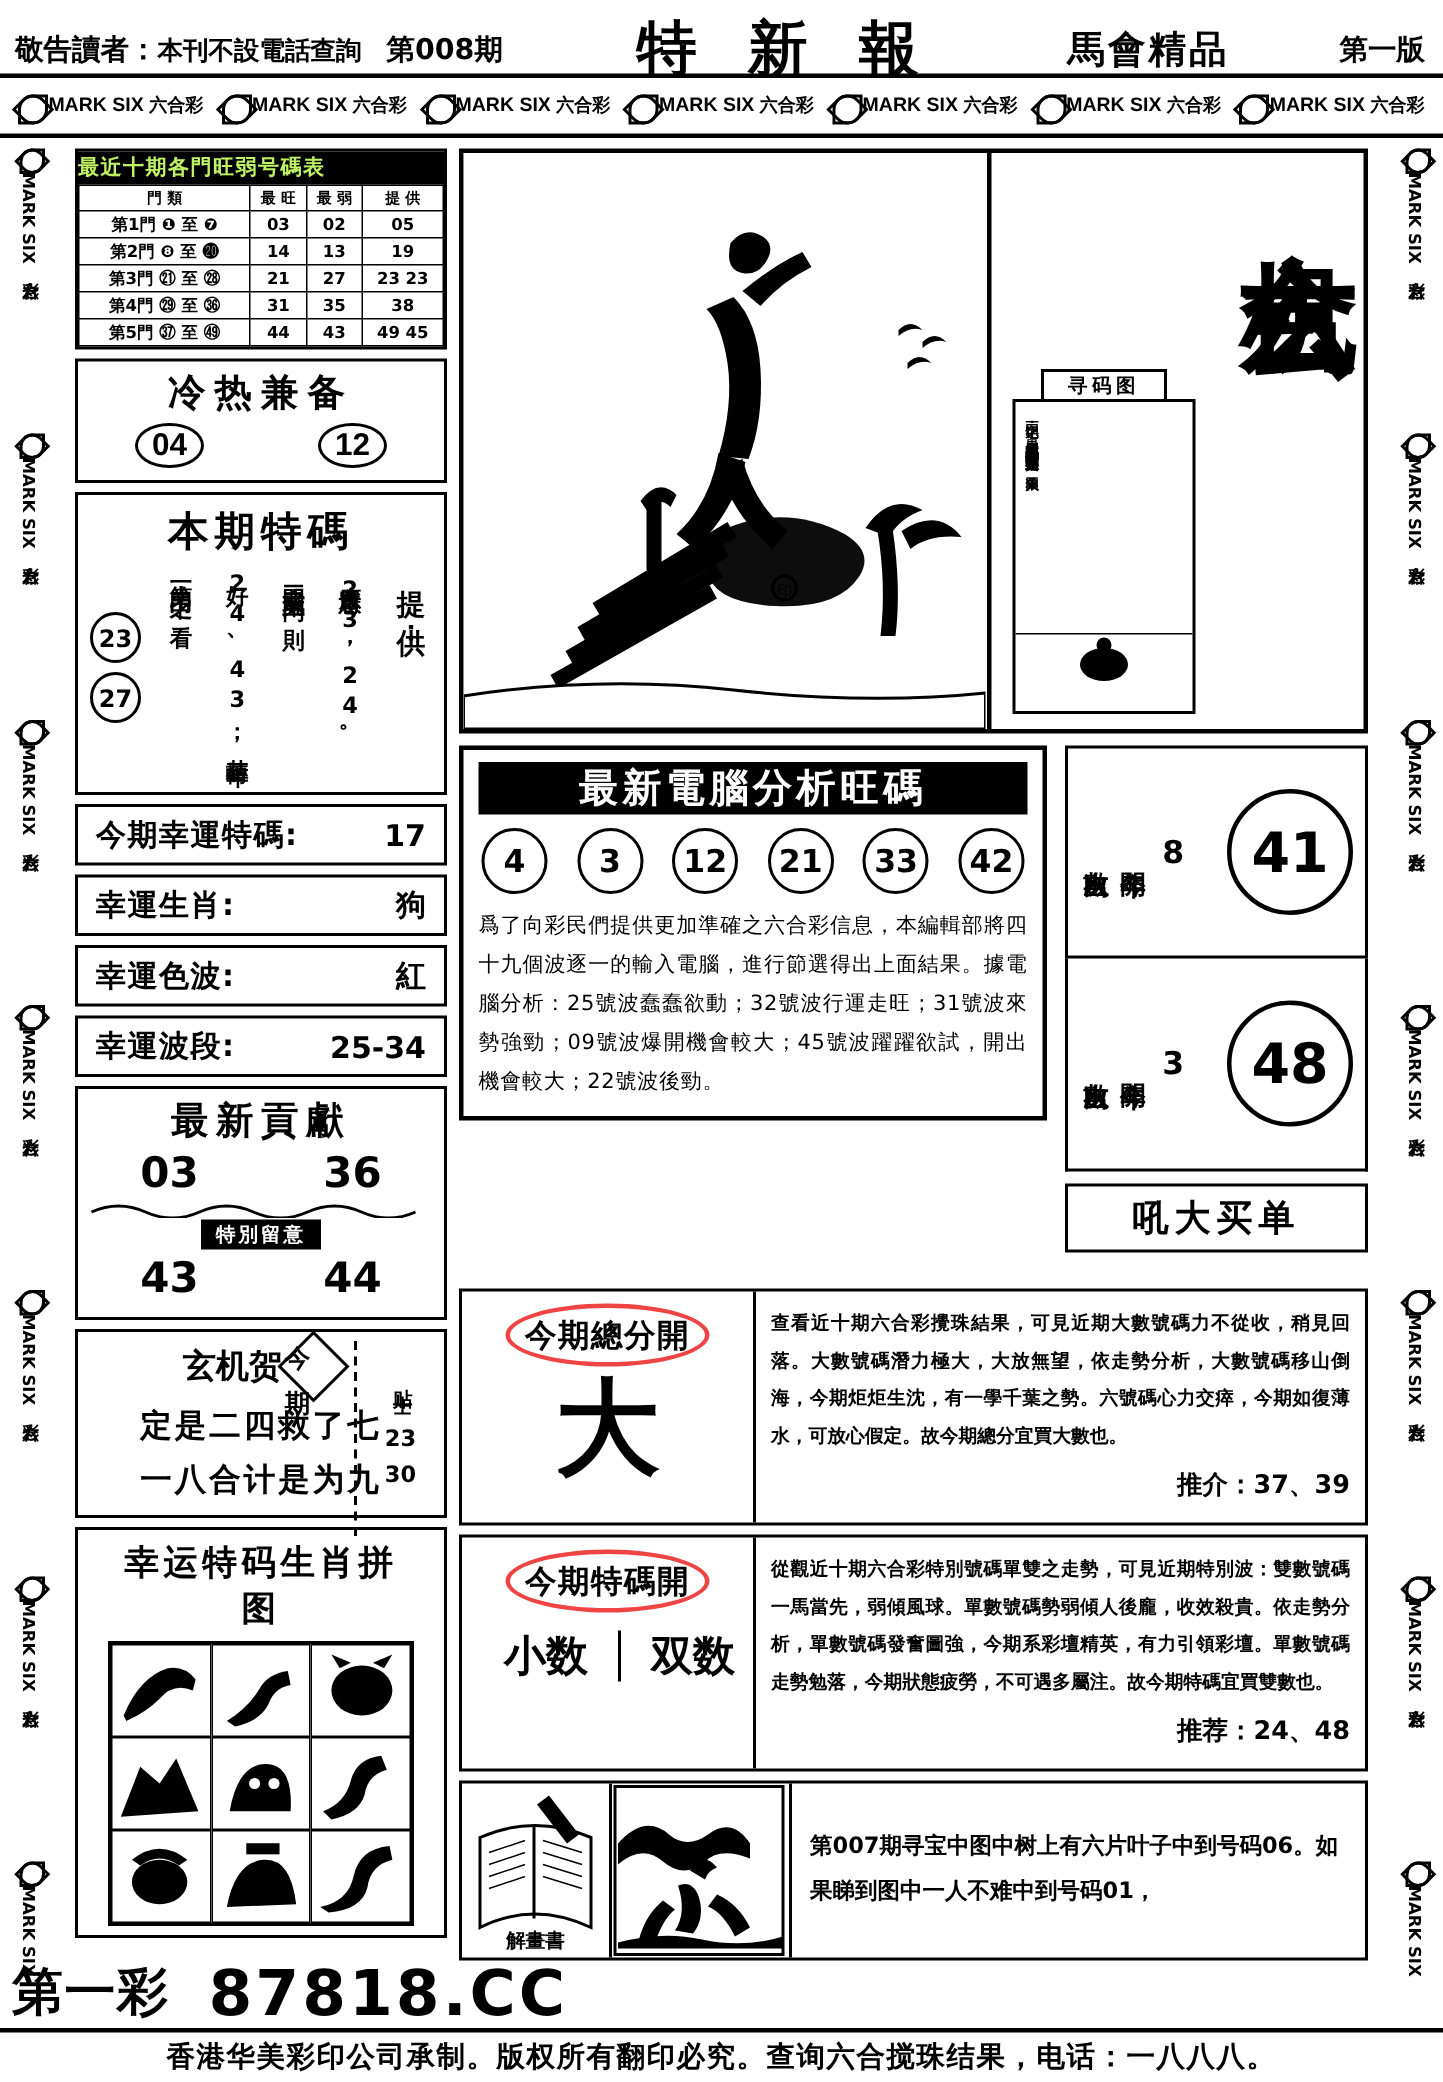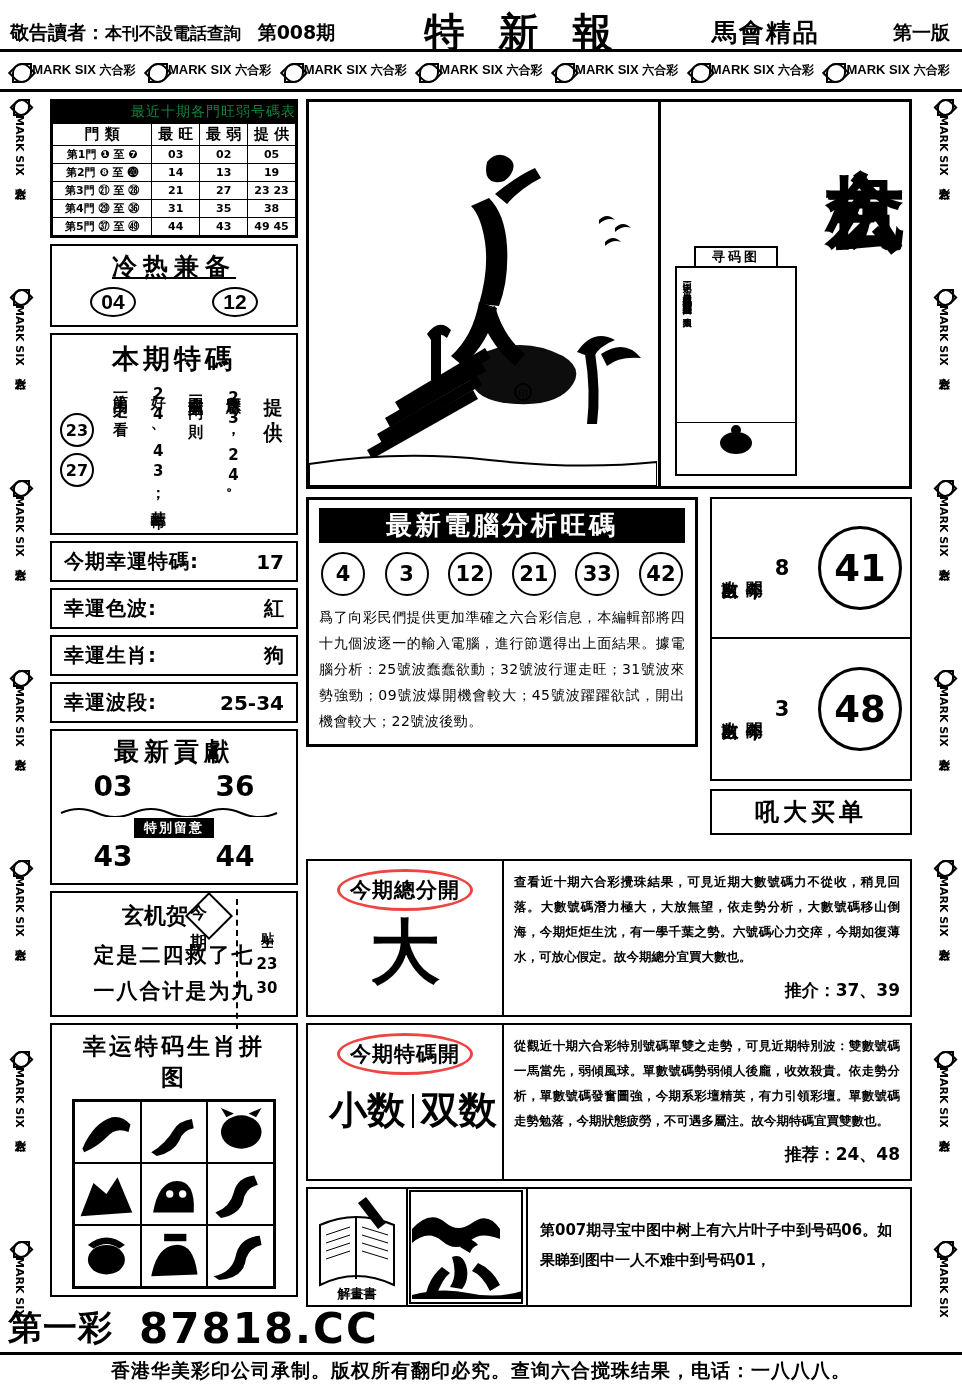--- a/index.html
+++ b/index.html
@@ -62,27 +62,27 @@
 
   
   .content { position:absolute; left:38px; top:95px; width:886px; height:1232px; }
 
   .col-left { position:absolute; left:12px; top:4px; width:248px; }
   .col-right { position:absolute; left:268px; top:4px; width:606px; }
 
   .box { border:2px solid #000; background:#fff; }
 
   
-  .tbl-title { background:#000; color:#15803d; text-align:right; font-size:14px; font-weight:normal; padding:2px 0; letter-spacing:1px;}
+  .tbl-title { background:#000; color:#bef264; text-align:left; font-size:14px; font-weight:bold; padding:2px 0; letter-spacing:1px;}
   table.mini { width:100%; border-collapse:collapse; font-size:11px; }
   table.mini th, table.mini td { border:1px solid #000; text-align:center; padding:1px 0; font-weight:bold;}
-  table.mini th { font-size:15px; }
+  table.mini th { font-size:10px; }
 
   .hotcold { margin-top:6px; text-align:center; padding:4px 0 8px; }
-  .hotcold .hd { font-size:25px; font-weight:bold; letter-spacing:6px; font-family:"DejaVu Serif",serif;text-decoration:underline;}
+  .hotcold .hd { font-size:25px; font-weight:bold; letter-spacing:6px; font-family:"DejaVu Serif",serif;}
   .hotcold .nums { display:flex; justify-content:space-around; margin-top:4px;}
   .ovalnum { display:inline-block; border:2px solid #000; border-radius:50%; padding:1px 9px;
              font-size:21px; font-weight:bold; font-family:"Liberation Sans",sans-serif;}
 
   .special { margin-top:6px; padding:6px 8px 10px; position:relative; min-height:190px;}
   .special .hd { text-align:center; font-size:27px; font-weight:bold; letter-spacing:4px; font-family:"DejaVu Serif",serif;}
   .special .vwrap { display:flex; flex-direction:row-reverse; justify-content:space-between; margin-top:6px; height:140px;}
   .vtext { writing-mode:vertical-rl; text-orientation:upright; font-size:15px; line-height:1.5; font-weight:bold;
            letter-spacing:2px; }
   .vtext.big { font-size:19px; }
@@ -151,21 +151,21 @@
   .buymai { position:absolute; left:404px; top:690px; width:202px; border:2px solid #000; text-align:center;
             padding:5px 0; font-size:24px; font-weight:bold; letter-spacing:4px;}
 
   
   .bm { position:absolute; left:0px; top:760px; width:606px; }
   .bmrow { display:flex; border:2px solid #000; margin-bottom:6px;}
   .bmrow .lft { width:196px; border-right:2px solid #000; text-align:center; padding:8px 4px 10px;}
   .ellipse { display:inline-block; border:3px solid #ef4444; border-radius:50%; padding:4px 10px;
              font-size:21px; font-weight:bold; letter-spacing:1px; }
   .hugechar { font-size:70px; font-weight:bold; font-family:"DejaVu Serif",serif; line-height:1.05; margin-top:4px;}
-  .twochar { font-size:38px; font-weight:bold; margin-top:10px; display:flex; justify-content:space-around;
+  .twochar { font-size:28px; font-weight:bold; margin-top:10px; display:flex; justify-content:space-around;
              align-items:center; gap:4px;margin-left:16px;}
   .twochar .divider { border-left:2px solid #000; height:34px;}
   .bmrow .rgt { flex:1; padding:8px 10px; font-size:12.5px; line-height:2.0; text-align:justify; font-weight:bold;}
   .bmrow .rgt .rec { text-align:right; font-size:17px; margin-top:4px;}
 
   .bottomrow { display:flex; border:2px solid #000; }
   .bottomrow .pic1 { width:100px; border-right:2px solid #000; position:relative; overflow:hidden;}
   .bottomrow .pic2 { width:120px; border-right:2px solid #000; position:relative; overflow:hidden;}
   .bottomrow .txtz { flex:1; padding:26px 12px; font-size:15px; line-height:2.0; font-weight:bold;}
   .caption { position:absolute; bottom:2px; left:0; right:0; text-align:center; font-size:13px; font-weight:bold;}
@@ -371,26 +371,26 @@
             <span class="ball">27</span>
           </div>
         </div>
       </div>
 
       <div class="rowline">
         <span class="lbl">今期幸運特碼:</span>
         <span class="val">17</span>
       </div>
       <div class="rowline">
+        <span class="lbl">幸運生肖:</span>
+        <span class="val">狗</span>
+      </div>
+      <div class="rowline">
         <span class="lbl">幸運色波:</span>
         <span class="val">紅</span>
-      </div>
-      <div class="rowline">
-        <span class="lbl">幸運生肖:</span>
-        <span class="val">狗</span>
       </div>
       <div class="rowline">
         <span class="lbl">幸運波段:</span>
         <span class="val">25-34</span>
       </div>
 
       <div class="box contrib">
         <div class="hd">最新貢獻</div>
         <div class="pair">
           <span>03</span>

